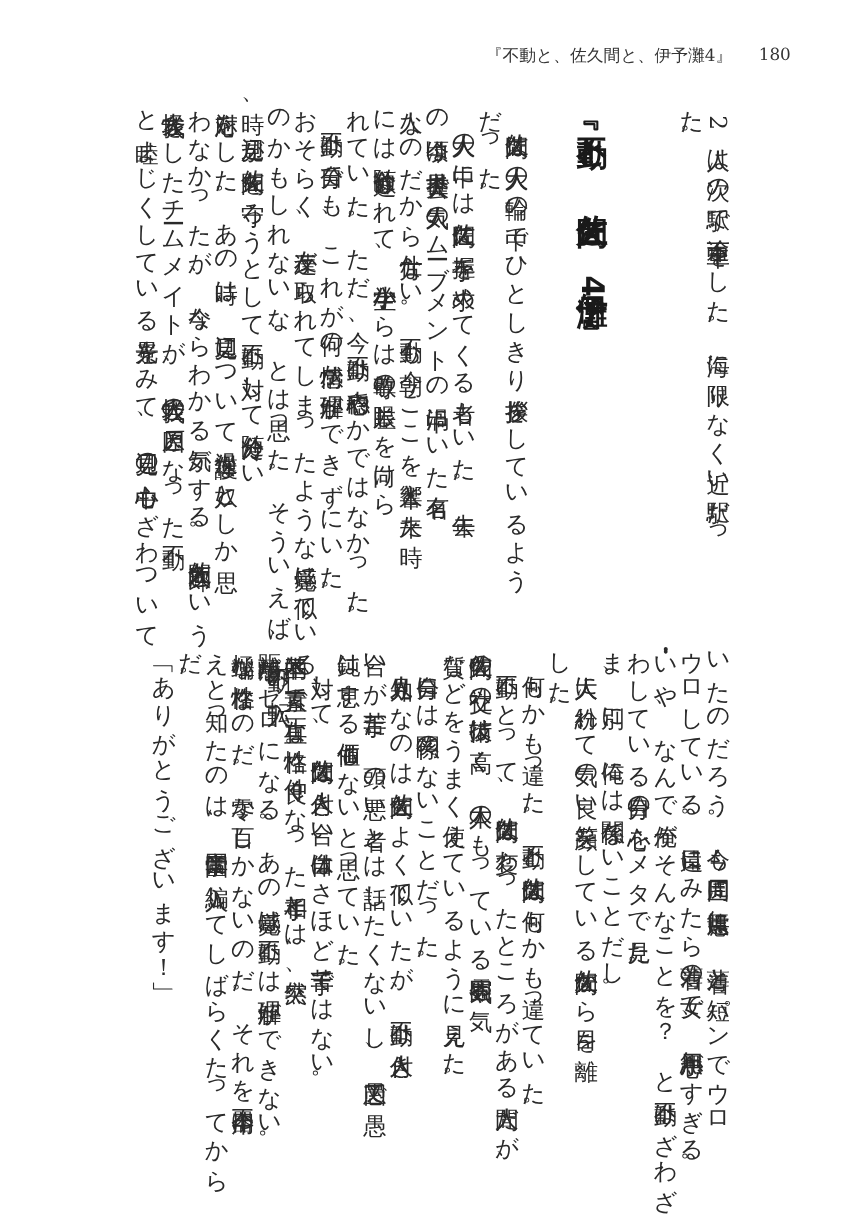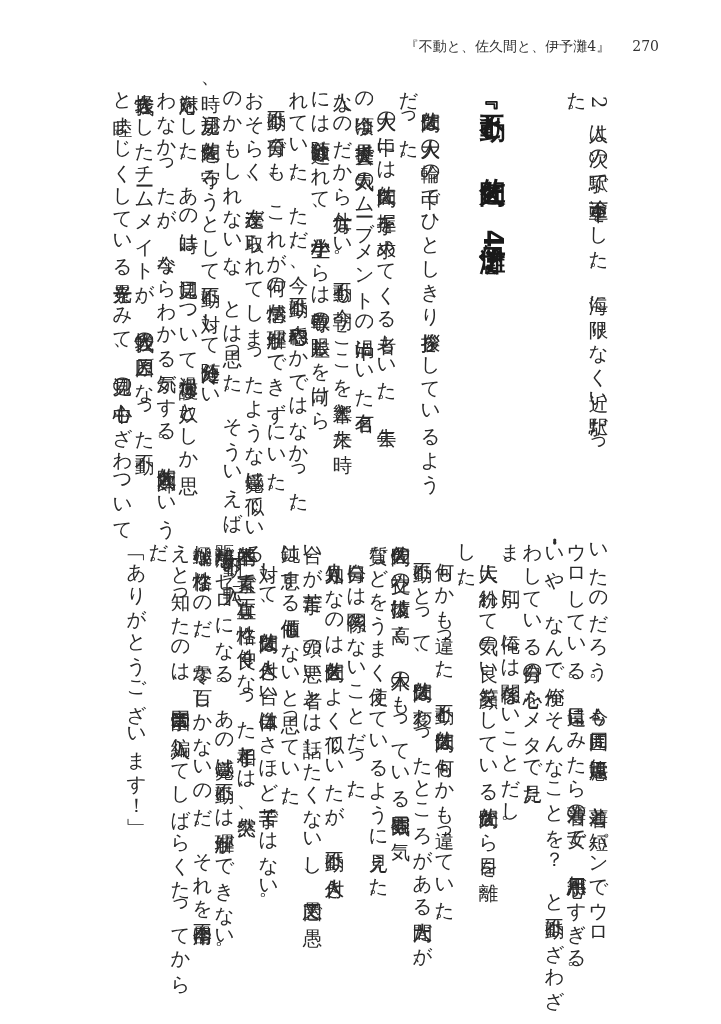--- a/index.html
+++ b/index.html
@@ -10,21 +10,21 @@
   .col { position:absolute; top:0; width:22px; writing-mode:vertical-rl;
          font-size:19.5px; line-height:22px; letter-spacing:1.3px; white-space:nowrap; }
   .title { font-family:"DejaVu Sans", "Liberation Sans", sans-serif; font-weight:bold;
            font-size:26px; letter-spacing:2px; color:#1a1a1a; width:30px; }
 </style>
 </head>
 <body>
 
 <div class="header">
   <span>『不動と、佐久間と、伊予灘4』</span>
-  <span>270</span>
+  <span>180</span>
 </div>
 
 <div id="top-block"></div>
 <div id="bottom-block"></div>
 
 <div class="col" style="position: absolute; left: 587px; top: 96px;">2人は次の駅で途中下車をした。海に限りなく近い駅だっ</div>
 <div class="col" style="position: absolute; left: 565px; top: 78px;">た。</div>
 <div class="col title" style="position: absolute; left: 474px; top: 92px;">『不動と、佐久間と、伊予灘4』</div>
 <div class="col" style="position: absolute; left: 419px; top: 96px;">佐久間は大人の輪の中でひとしきり挨拶をしているよう</div>
 <div class="col" style="position: absolute; left: 397px; top: 78px;">だった。</div>

